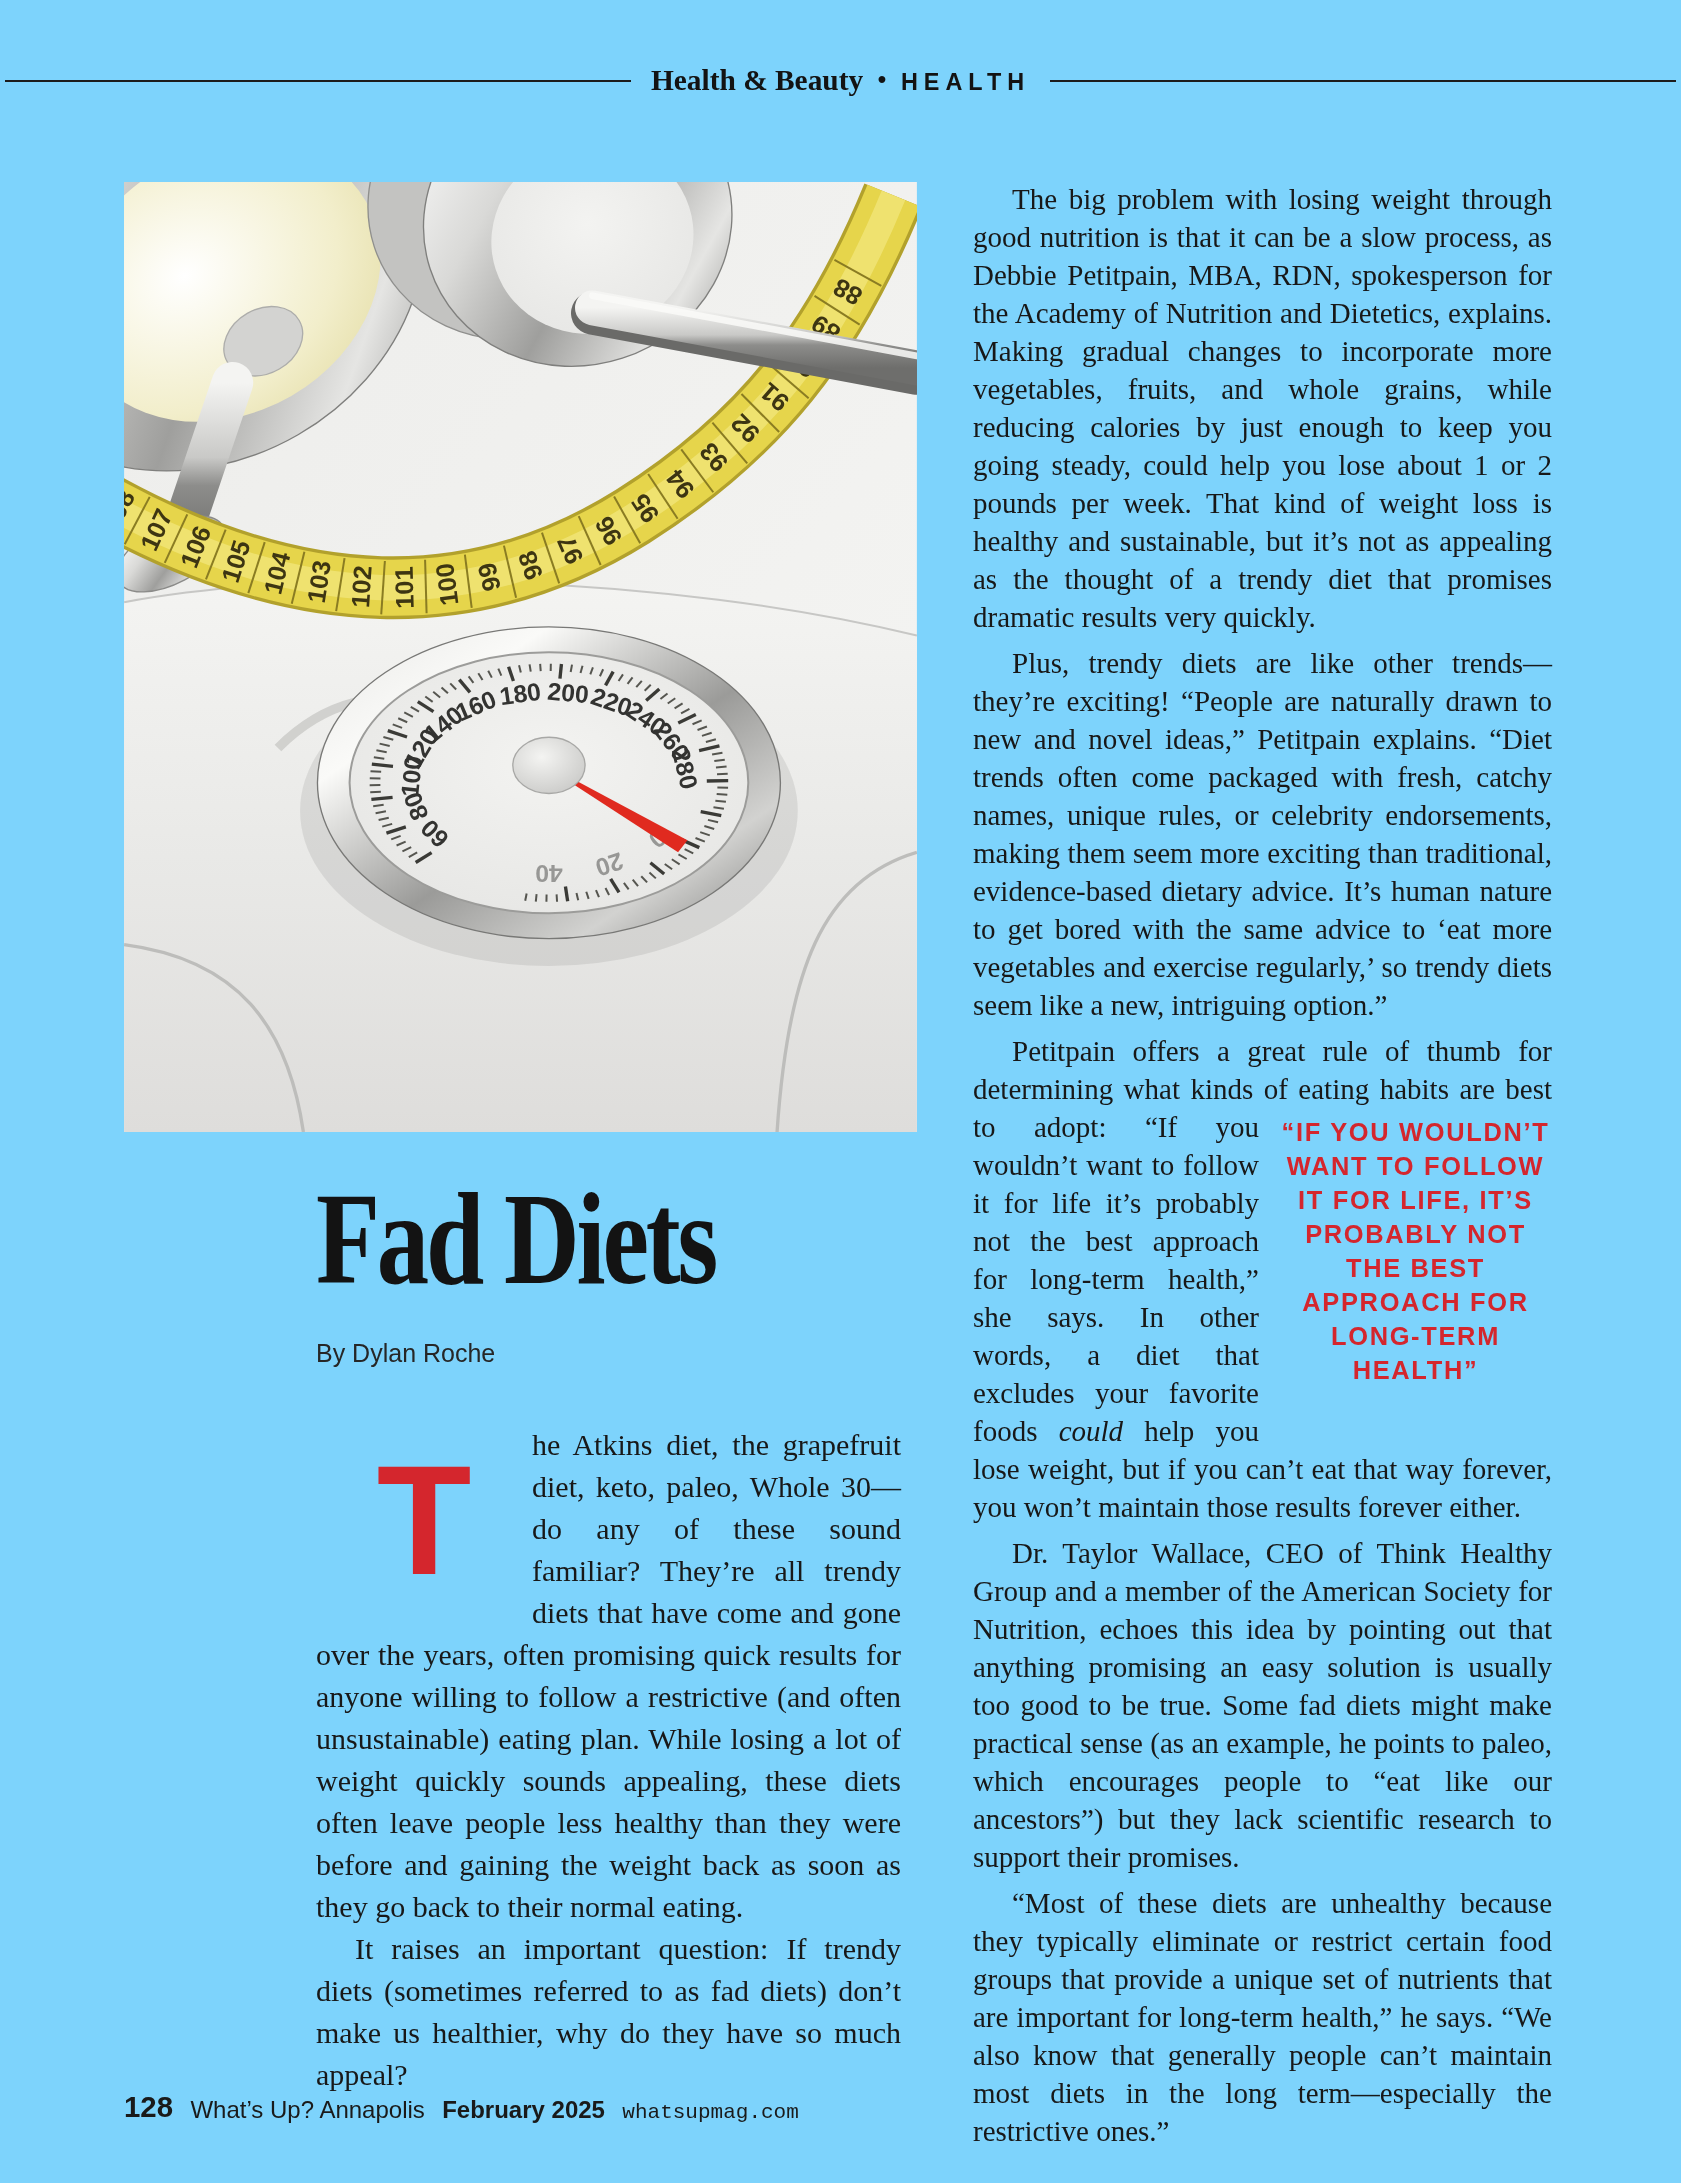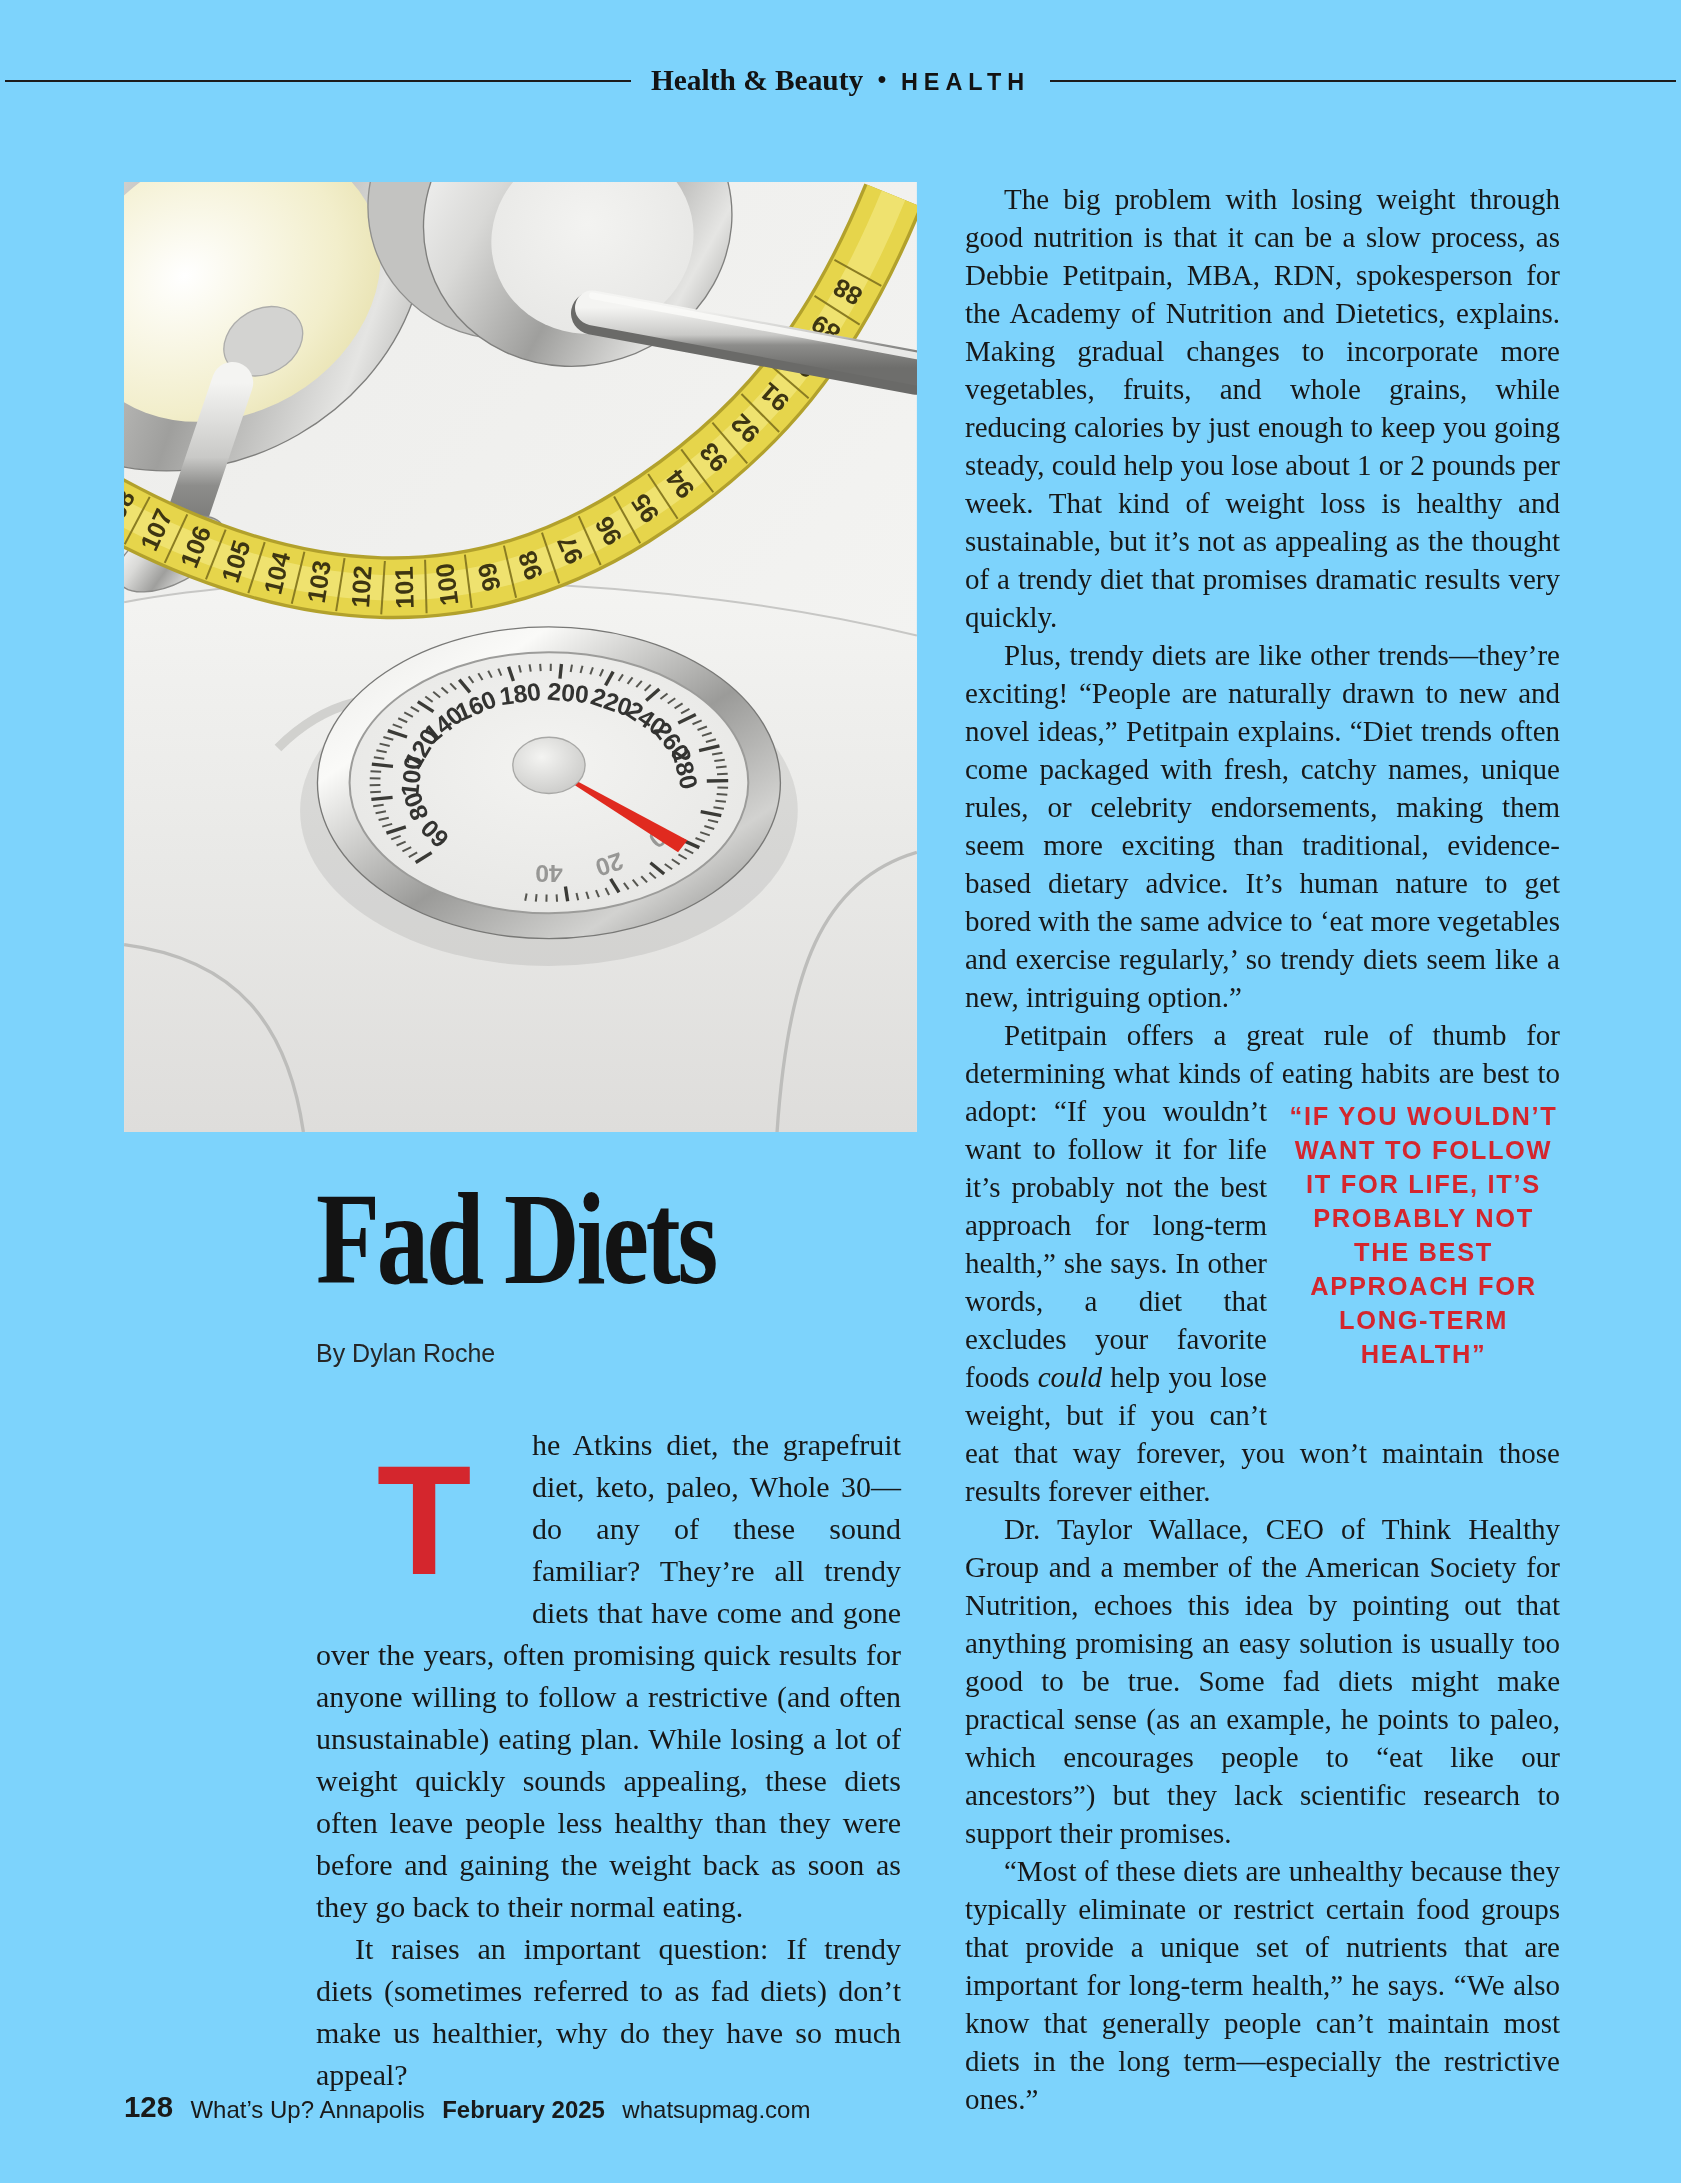--- a/index.html
+++ b/index.html
@@ -30,32 +30,32 @@
   .intro{margin-top:56px;font-size:30px;line-height:42px;text-align:justify;}
   .intro p{margin:0;}
   .dropcap-box{float:left;width:216px;height:206px;display:flex;justify-content:center;align-items:flex-start;padding-top:35px;box-sizing:border-box;}
   .dropcap-t{font:bold 155px/0.8 "Liberation Sans",sans-serif;}
   .intro-p2{text-indent:39px;}
   
   .right-col{position:absolute;left:965px;top:157px;width:595px;}
   .kicker{font:bold 30px "Liberation Sans",sans-serif;letter-spacing:4px;color:#131313;}
   .kicker .kline{display:inline-block;border-bottom:3.3px solid #131313;padding-bottom:10.7px;margin-bottom:8px;white-space:nowrap;}
   .body-copy{margin-top:23px;font-size:29px;line-height:38px;text-align:justify;}
-  .body-copy p{margin:0;text-indent:39px;}
+  .body-copy p{margin:8px;text-indent:39px;}
   .pullquote{float:right;width:273px;margin:6.7px 0 58px 20px;
              font:bold 25.4px/34px "Liberation Sans",sans-serif;letter-spacing:1.7px;
              text-align:center;text-indent:0;}
   em{font-style:italic;}
   
   .pg-footer{position:absolute;left:124px;top:2090px;display:flex;align-items:flex-end;gap:17.4px;
              font-family:"Liberation Sans",sans-serif;color:#1a1a1a;white-space:nowrap;}
   .f-num{font-weight:bold;font-size:29.4px;}
   .f-mag{font-size:24px;}
   .f-issue{font-size:24px;font-weight:bold;}
-  .f-site{font-size:24px;}
+  .f-site{font-size:21px;font-family:Liberation Mono, monospace;}
 </style>
 </head>
 <body>
 
 <div class="page">
 
   <div class="pg-header">
     <div class="rule"></div>
     <div class="hdr-center">
       <span class="hdr-section">Health &amp; Beauty</span>

